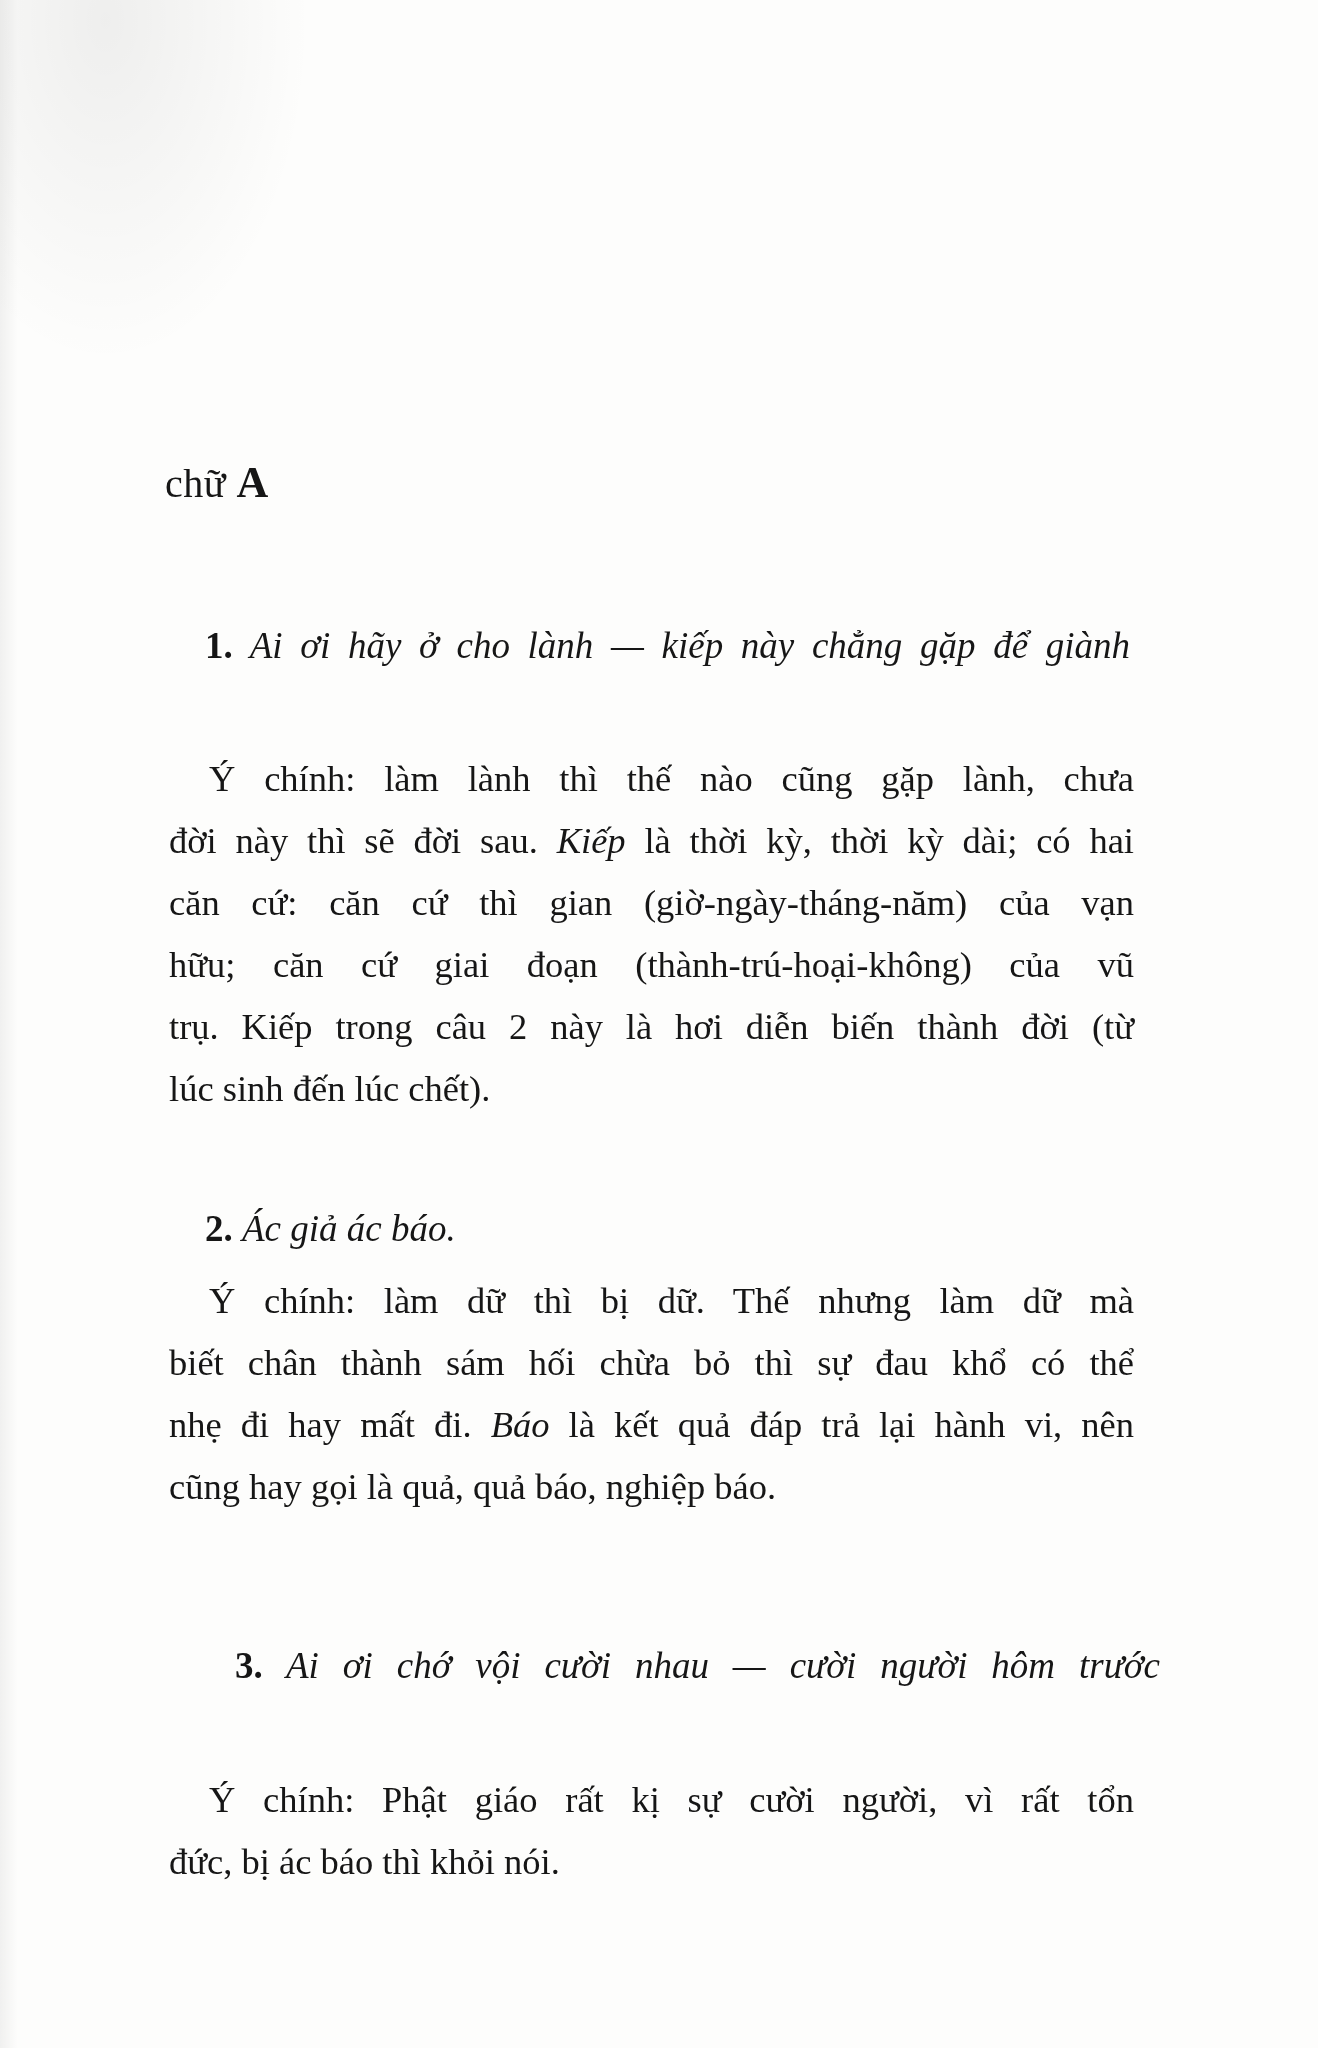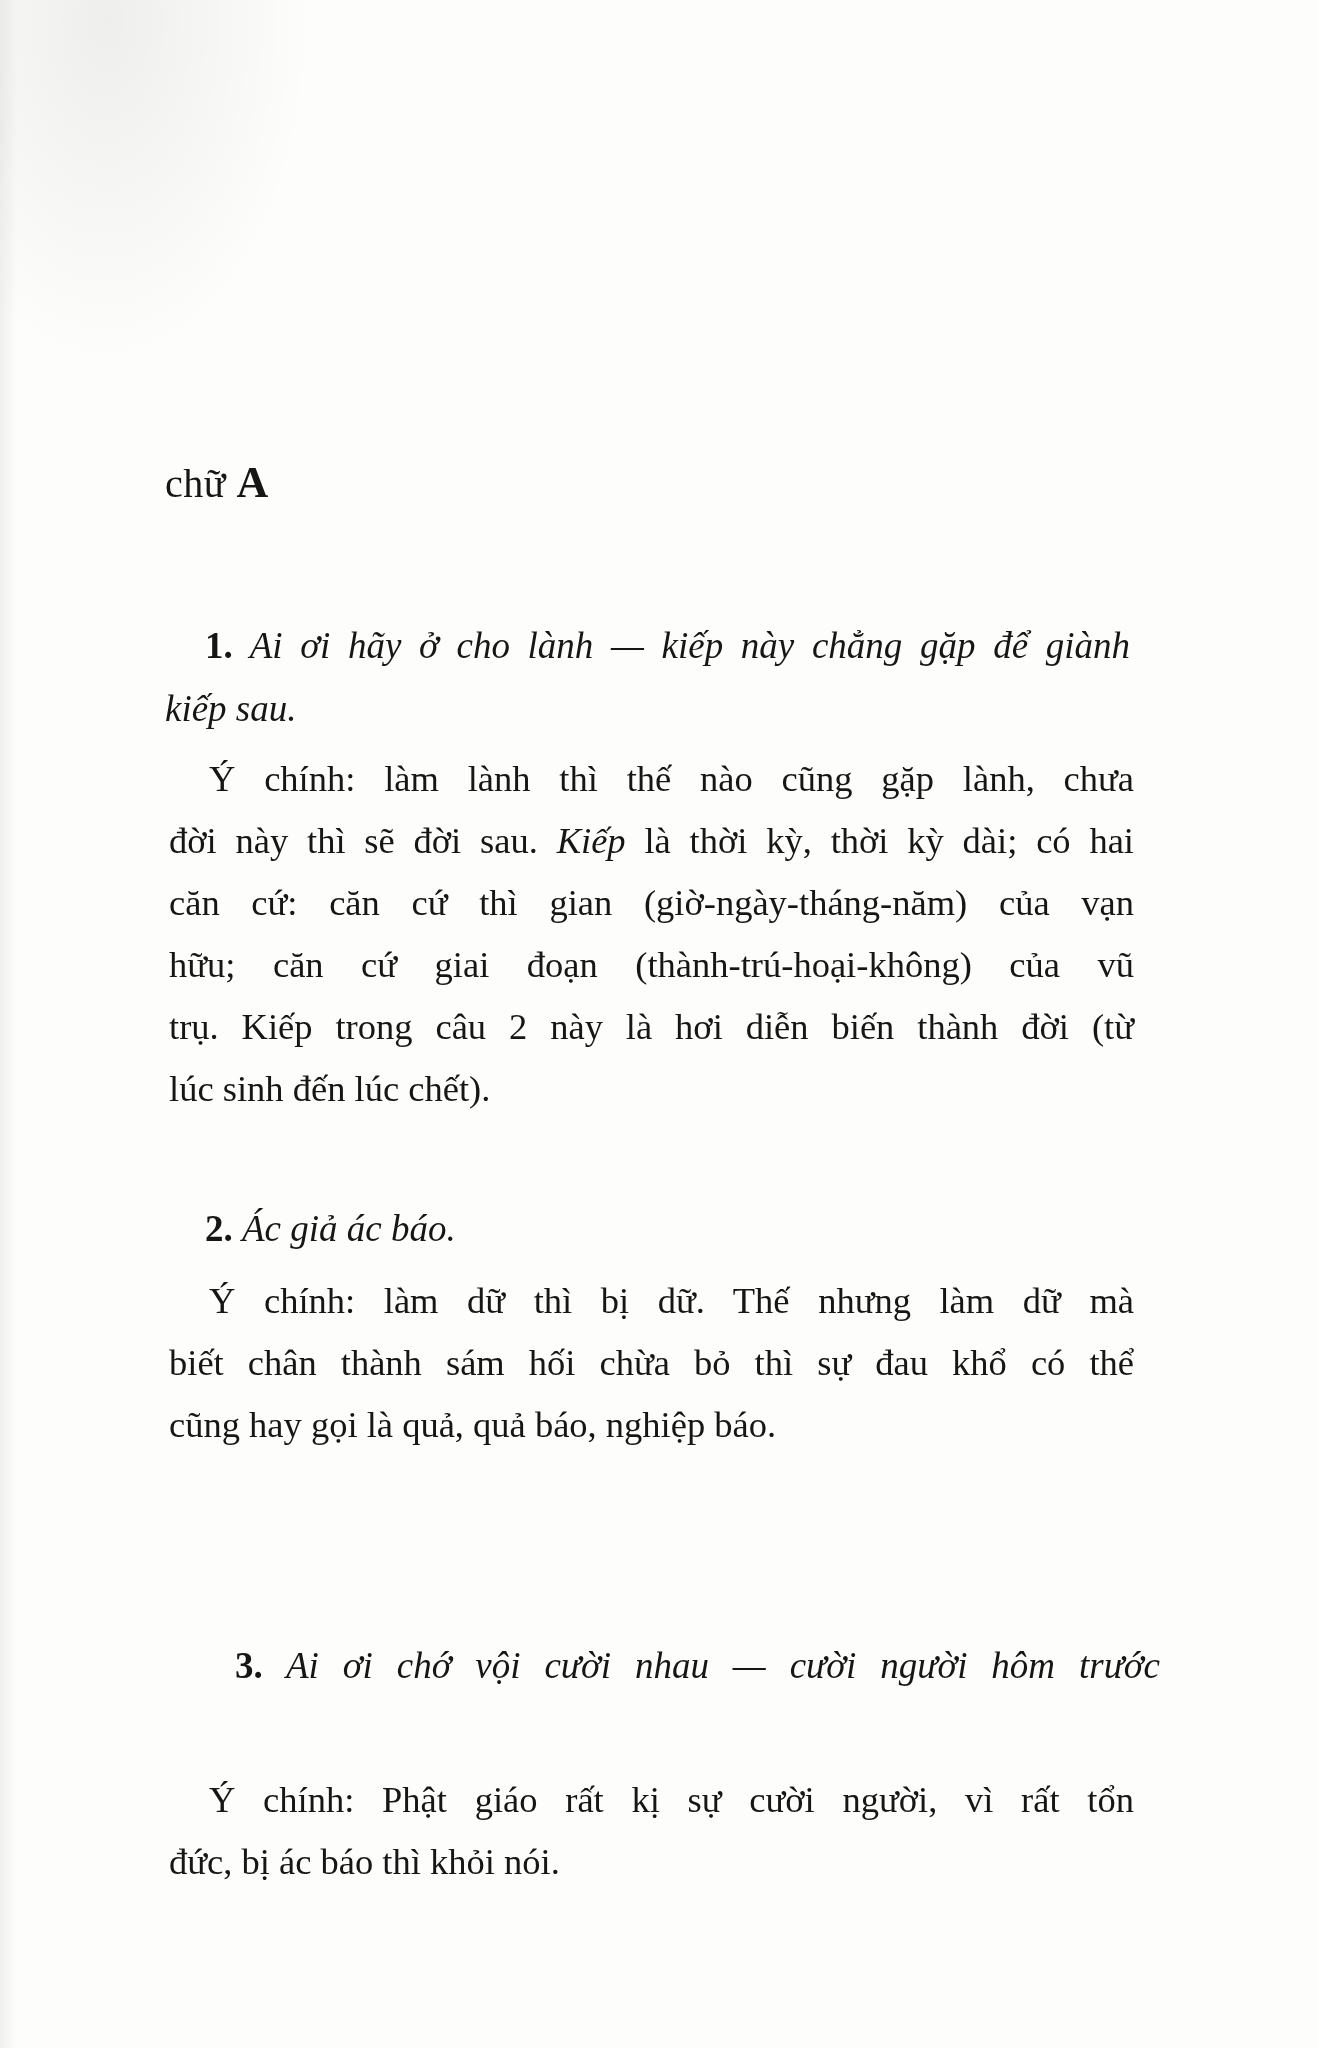--- a/index.html
+++ b/index.html
@@ -109,39 +109,39 @@
 
 <div class="content">
 
   <div class="chapter-title">
     <span>chữ</span>
     <span class="letter">A</span>
   </div>
 
   <div class="entry-heading" style="top:614px;">
     <span class="line first"><span class="num">1.</span> <span>Ai ơi hãy ở cho lành — kiếp này chẳng gặp để giành</span></span>
-    <span class="line last">kiếp sau.</span>
   </div>
 
   <div class="entry-body" style="top:748px;">
     <span class="line first">Ý chính: làm lành thì thế nào cũng gặp lành, chưa</span>
     <span class="line"><span>đời này thì sẽ đời sau. </span><em>Kiếp</em><span> là thời kỳ, thời kỳ dài; có hai</span></span>
     <span class="line">căn cứ: căn cứ thì gian (giờ-ngày-tháng-năm) của vạn</span>
     <span class="line">hữu; căn cứ giai đoạn (thành-trú-hoại-không) của vũ</span>
     <span class="line">trụ. Kiếp trong câu 2 này là hơi diễn biến thành đời (từ</span>
     <span class="line last">lúc sinh đến lúc chết).</span>
   </div>
 
   <div class="entry-heading" style="top:1197px;">
     <span class="line first last"><span class="num">2.</span> <span>Ác giả ác báo.</span></span>
   </div>
 
   <div class="entry-body" style="top:1270px;">
     <span class="line first">Ý chính: làm dữ thì bị dữ. Thế nhưng làm dữ mà</span>
     <span class="line">biết chân thành sám hối chừa bỏ thì sự đau khổ có thể</span>
+    <span class="line"><span>nhẹ đi hay mất đi. </span><em>Báo</em><span> là kết quả đáp trả lại hành vi, nên</span></span>
     <span class="line last">cũng hay gọi là quả, quả báo, nghiệp báo.</span>
   </div>
 
   <div class="entry-heading" style="top:1634px;margin-left:30px;">
     <span class="line first"><span class="num">3.</span> <span>Ai ơi chớ vội cười nhau — cười người hôm trước</span></span>
   </div>
 
   <div class="entry-body" style="top:1769px;">
     <span class="line first">Ý chính: Phật giáo rất kị sự cười người, vì rất tổn</span>
     <span class="line last">đức, bị ác báo thì khỏi nói.</span>

